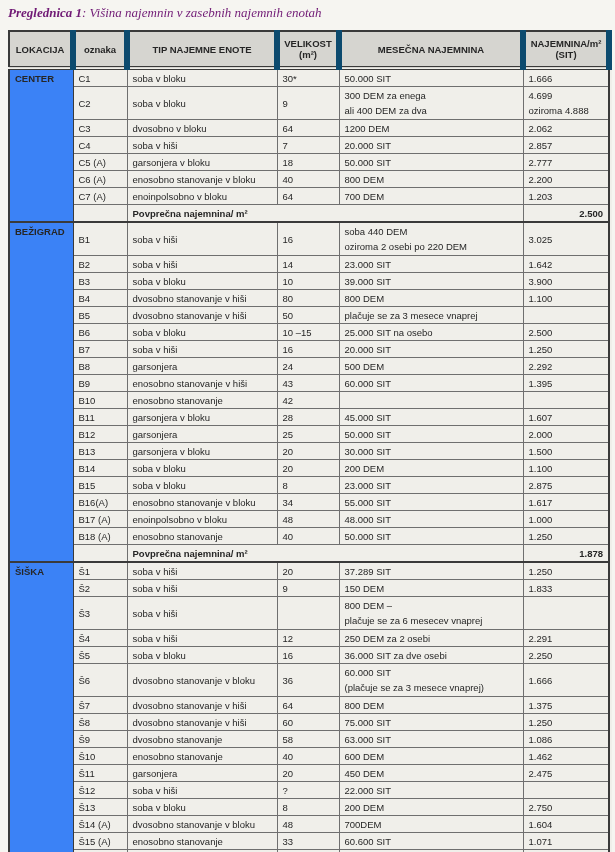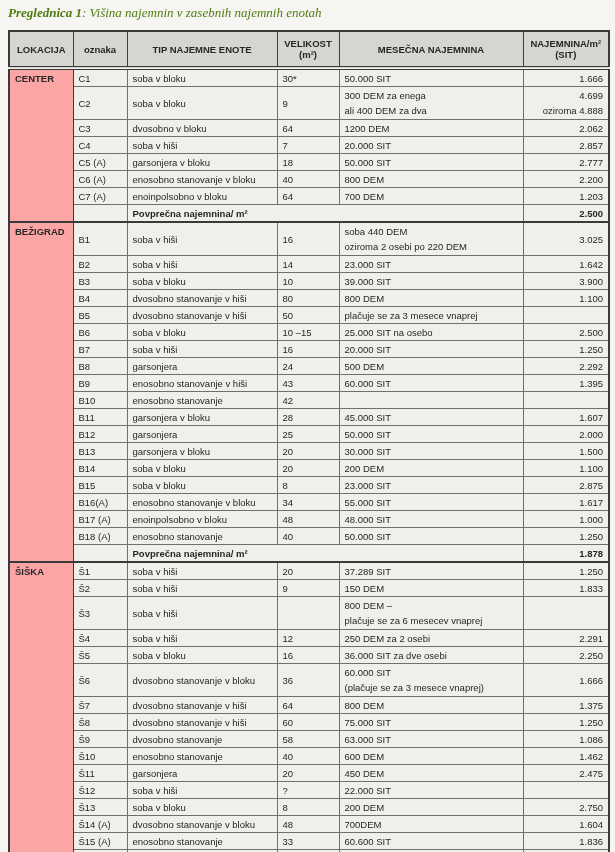--- a/index.html
+++ b/index.html
@@ -9,21 +9,21 @@
     font-family:"Liberation Sans", sans-serif;
     color:#222;
     position:relative;
     overflow:hidden;
   }
   .page-title{
     font-family:"Liberation Serif", serif;
     font-style:italic;
     font-size:13px;
     padding:5px 0 0 8px;
-    color:#4d7c0f;
+    color:#701a75;
   }
   .page-title .t-label{font-weight:bold;}
   table.rent{
     border-collapse:collapse;
     table-layout:fixed;
     width:600px;
     margin:9px 0 0 8px;
     background:#f0efea;
     font-size:9.5px;
     color:#262626;
@@ -31,21 +31,21 @@
   table.rent{border:2px solid #3a3a3a;}
   col.c-lok{width:64px;}
   col.c-ozn{width:54px;}
   col.c-tip{width:150px;}
   col.c-vel{width:62px;}
   col.c-mes{width:184px;}
   col.c-naj{width:86px;}
   thead th{
     background:#d6d5d0;
     border-left:1px solid #3a3a3a;
-    border-right:1px solid #0c4a6e;
+    border-right:6px solid #0c4a6e;
     border-bottom:4px double #3a3a3a;
     font-weight:bold;
     font-size:9.5px;
     text-align:center;
     vertical-align:middle;
     height:30px;
     padding:2px 2px;
     line-height:11px;
   }
   td{
@@ -56,24 +56,24 @@
     vertical-align:middle;
     overflow:hidden;
     white-space:nowrap;
   }
   td .line{line-height:15px;height:15px;}
   td.loc{
     font-weight:bold;
     vertical-align:top;
     padding-top:2px;
     border-right:1px solid #3a3a3a;
-    background:#fca5a5;
+    background:#3b82f6;
   }
   td.vel{text-align:left;}
-  td.naj{text-align:right;}
+  td.naj{}
   tr.section-start td{border-top:2px solid #3a3a3a;}
   td.sumlab{font-weight:bold;text-align:left;}
   td.sumval{font-weight:bold;text-align:right;}
   tbody tr:last-child td{border-bottom:4px double #3a3a3a;}
 </style>
 </head>
 <body>
 
 <div class="page-title">
   <span class="t-label">Preglednica 1</span><span>: </span><span>Višina najemnin v zasebnih najemnih enotah</span>
@@ -404,21 +404,21 @@
         <td class="tip">dvosobno stanovanje v bloku</td>
         <td class="vel">48</td>
         <td class="mes">700DEM</td>
         <td class="naj">1.604</td>
       </tr>
       <tr>
         <td class="ozn">Š15 (A)</td>
         <td class="tip">enosobno stanovanje</td>
         <td class="vel">33</td>
         <td class="mes">60.600 SIT</td>
-        <td class="naj">1.836</td>
+        <td class="naj">1.071</td>
       </tr>
       <tr>
         <td class="ozn">Š16 (A)</td>
         <td class="tip">soba</td>
         <td class="vel">9</td>
         <td class="mes">17.500 SIT</td>
         <td class="naj">1.944</td>
       </tr>
     </tbody>
 </table>

